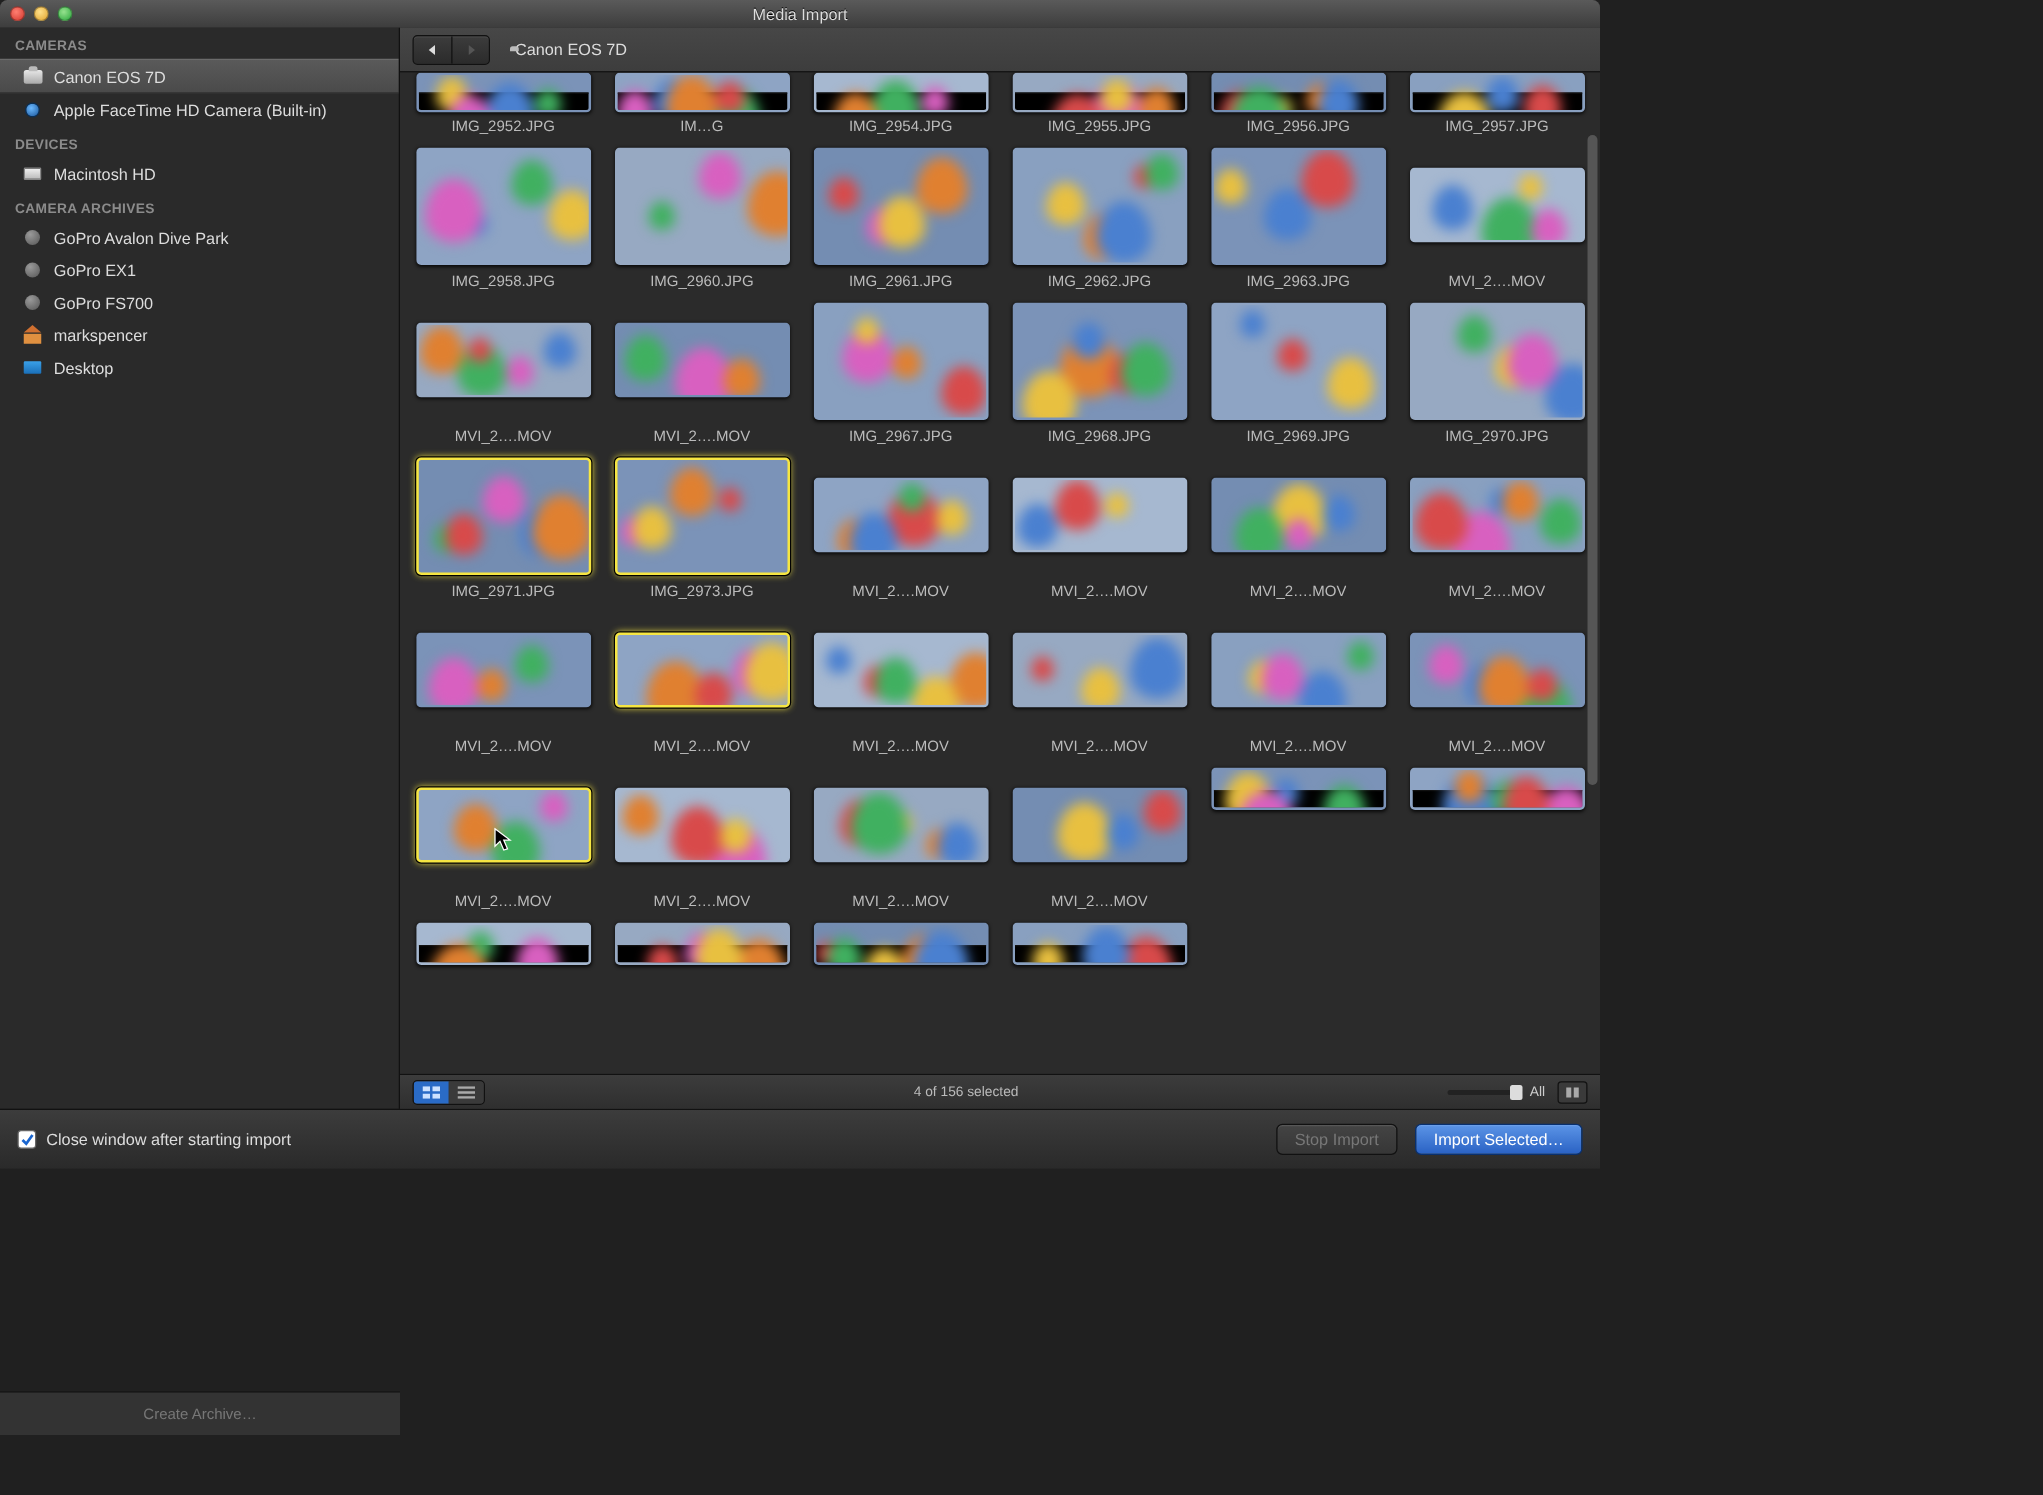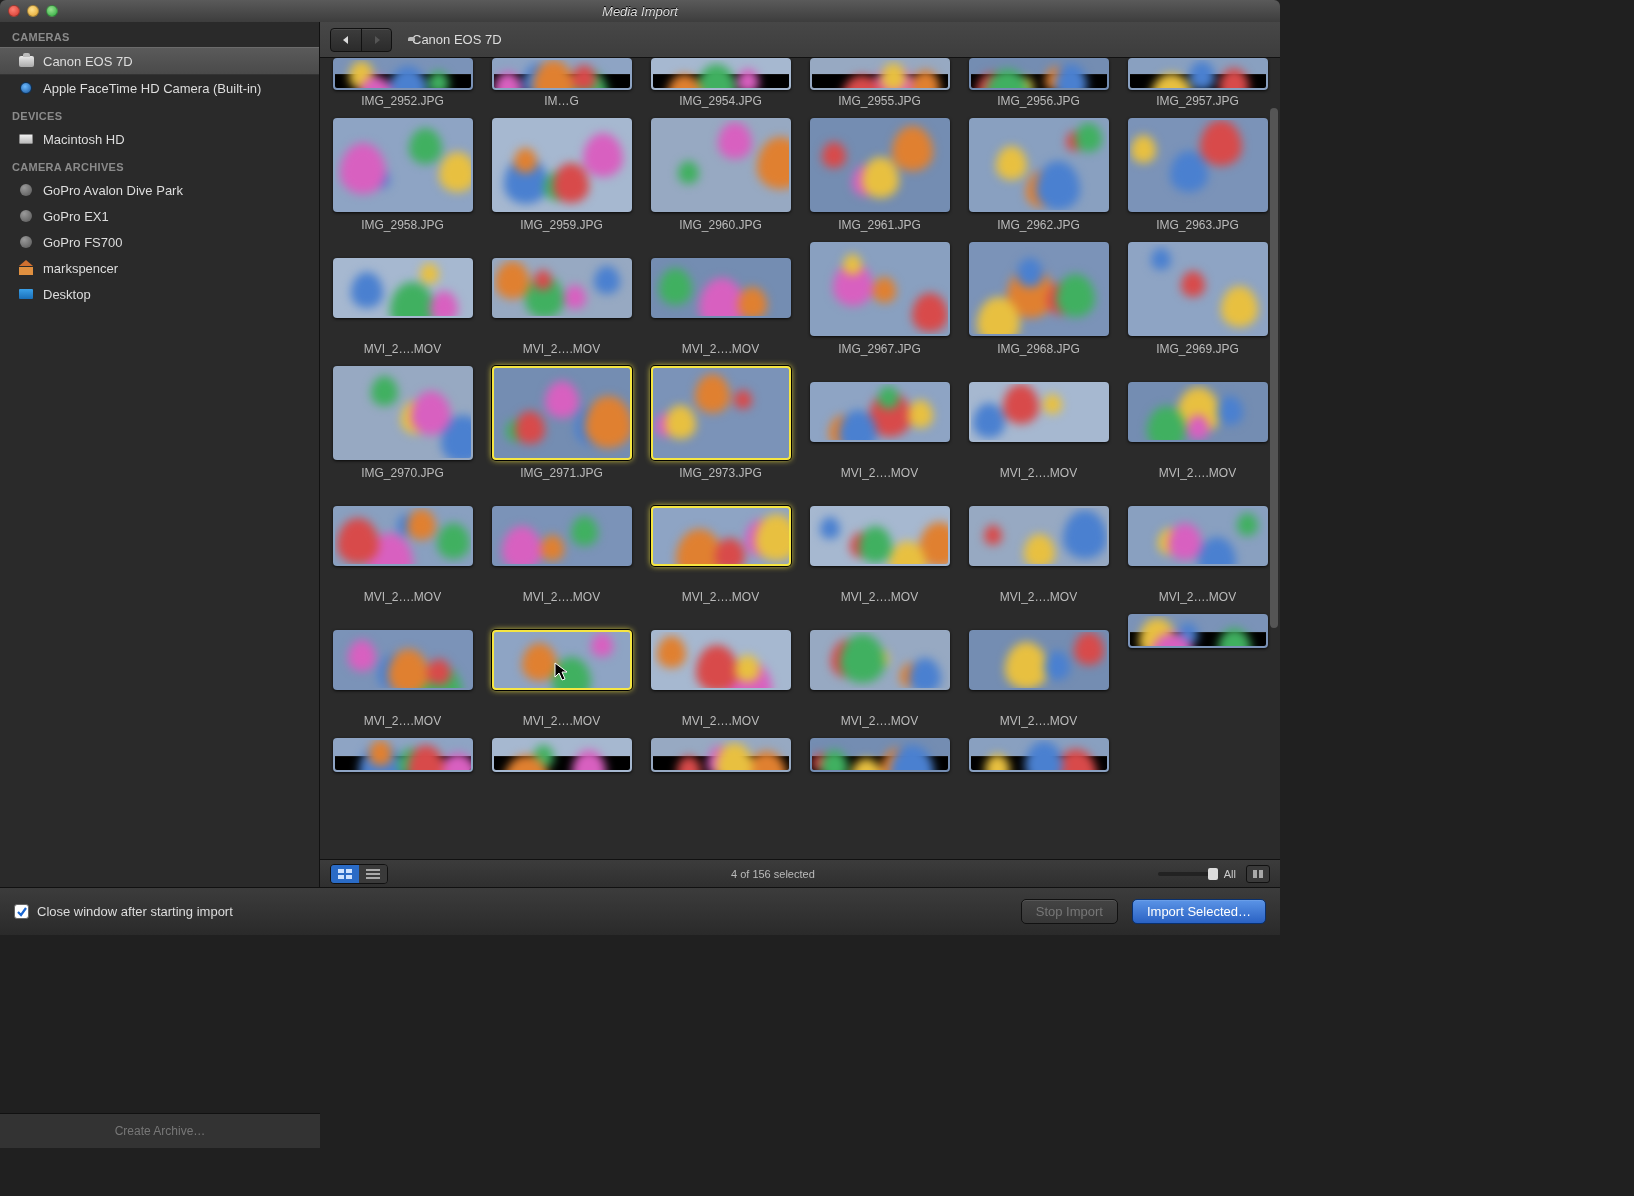--- a/index.html
+++ b/index.html
@@ -1,19 +1,19 @@
 <!DOCTYPE html>
 <html><head>
 <meta charset="utf-8">
 <style>
 * { margin: 0; padding: 0; box-sizing: border-box; font-family: -apple-system, "Helvetica Neue", Arial, sans-serif; }
 body { background: #202020; color: #ccc; width: 1280px; height: 935px; overflow: hidden; display: flex; flex-direction: column; }
 
 
-.titlebar { height: 22px; background: linear-gradient(#5a5a5a, #3d3d3d); display: flex; align-items: center; padding: 0 8px; border-top-left-radius: 6px; border-top-right-radius: 6px; position: relative; font-style: italic; }
+.titlebar { height: 22px; background: linear-gradient(#5a5a5a, #3d3d3d); display: flex; align-items: center; padding: 0 8px; border-top-left-radius: 6px; border-top-right-radius: 6px; position: relative; }
 .traffic { display: flex; gap: 7px; }
 .tl { width: 12px; height: 12px; border-radius: 50%; border: 1px solid rgba(0,0,0,.3); }
 .tl.red { background: radial-gradient(circle at 40% 35%, #ff7f72, #d4382e); }
 .tl.yellow { background: radial-gradient(circle at 40% 35%, #ffe08a, #e0a430); }
 .tl.green { background: radial-gradient(circle at 40% 35%, #97e28f, #2aa73c); }
 .titlebar .title { position: absolute; left: 0; right: 0; text-align: center; font-size: 13px; color: #ddd; text-shadow: 0 -1px 0 #000; pointer-events: none; }
 
 .body { flex: 1; display: flex; min-height: 0; }
 
 
@@ -253,32 +253,20 @@
               <div class="balloons">
                 <span style="width: 37px; height: 40.7px; left: 77%; top: 35%; background: rgb(232, 192, 64);"></span>
                 <span style="width: 20px; height: 22px; left: 26%; top: 52%; background: rgb(74, 128, 208);"></span>
                 <span style="width: 33px; height: 36.3px; left: 55%; top: 9%; background: rgb(64, 176, 96);"></span>
                 <span style="width: 46px; height: 50.6px; left: 4%; top: 26%; background: rgb(216, 96, 192);"></span>
               </div>
             </div>
             <div class="name">IMG_2958.JPG</div>
           </div>
           <div class="item">
-            <div class="thumb" style="background: rgb(166, 184, 208);">
-              <div class="balloons">
-                <span style="width: 44px; height: 48.4px; left: 8%; top: 40%; background: rgb(74, 128, 208);"></span>
-                <span style="width: 27px; height: 29.7px; left: 37%; top: 57%; background: rgb(64, 176, 96);"></span>
-                <span style="width: 40px; height: 44px; left: 66%; top: 14%; background: rgb(216, 96, 192);"></span>
-                <span style="width: 23px; height: 25.3px; left: 15%; top: 31%; background: rgb(224, 128, 48);"></span>
-                <span style="width: 36px; height: 39.6px; left: 44%; top: 48%; background: rgb(216, 74, 74);"></span>
-              </div>
-            </div>
-            <div class="name">IMG_2959.JPG</div>
-          </div>
-          <div class="item">
             <div class="thumb" style="background: rgb(151, 169, 194);">
               <div class="balloons">
                 <span style="width: 21px; height: 23.1px; left: 19%; top: 45%; background: rgb(64, 176, 96);"></span>
                 <span style="width: 34px; height: 37.4px; left: 48%; top: 2%; background: rgb(216, 96, 192);"></span>
                 <span style="width: 47px; height: 51.7px; left: 77%; top: 19%; background: rgb(224, 128, 48);"></span>
               </div>
             </div>
             <div class="name">IMG_2960.JPG</div>
           </div>
           <div class="item">

